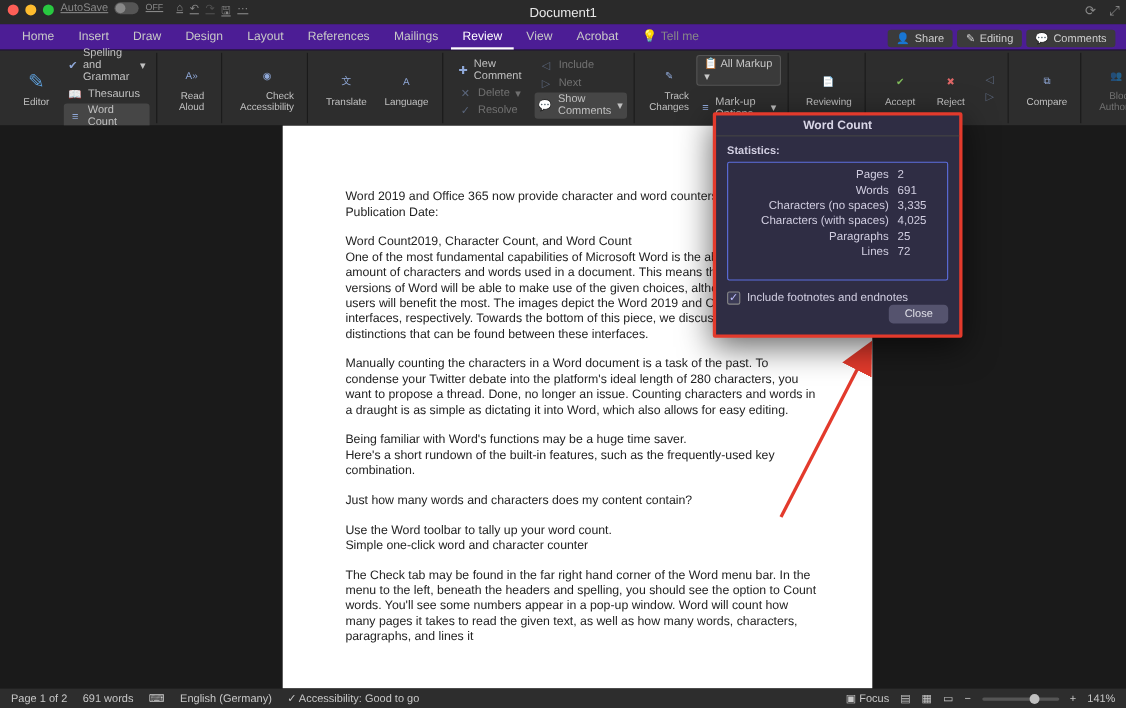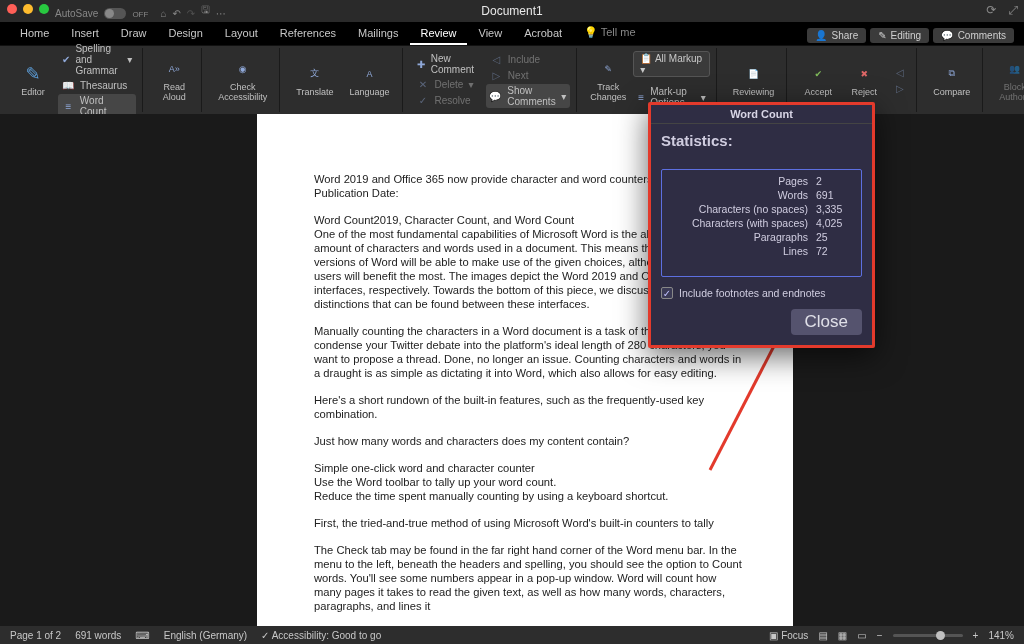--- a/index.html
+++ b/index.html
@@ -1,58 +1,58 @@
 <!DOCTYPE html>
 <html><head>
   <meta charset="utf-8">
   <style>
     * { margin: 0; padding: 0; box-sizing: border-box; font-family: -apple-system, "Segoe UI", sans-serif; }
     body { background: #1e1e1e; width: 1024px; height: 644px; overflow: hidden; position: relative; color: #d0d0d0; font-size: 11px; }
     .mac-traffic { position: absolute; top:4px; left:7px; display:flex; gap:6px; }
     .mac-traffic span { width:10px; height:10px; border-radius:50%; display:inline-block; }
     .titlebar { height: 22px; background: #2a2a2a; display:flex; align-items:center; justify-content:center; font-size:12px; color:#e8e8e8;}
-    .titlebar-left { position:absolute; left:55px; top:2px; display:flex; align-items:flex-end; gap:6px; color:#888; font-size:10px;}
+    .titlebar-left { position:absolute; left:55px; top:2px; display:flex; align-items:flex-start; gap:6px; color:#888; font-size:10px;text-decoration:underline;}
     .titlebar-right { position:absolute; right:6px; top:3px; display:flex; gap:12px; color:#888;}
     .autosave-toggle{ width:22px; height:11px; border-radius:6px; background:#555; position:relative;}
     .autosave-toggle:before{content:"";position:absolute;left:1px;top:1px;width:9px;height:9px;border-radius:50%;background:#888;}
-    .tabs { height: 24px; background: #000000; display:flex; align-items:flex-end; padding:0 10px; gap:2px; border-bottom:1px solid #111;}
+    .tabs { height: 24px; background: #4c1d95; display:flex; align-items:flex-end; padding:0 10px; gap:2px; border-bottom:1px solid #111;}
     .tab { padding: 4px 10px; color:#c8c8c8; font-size:11px; cursor:pointer; border-bottom:2px solid transparent;}
     .tab.active { color:#fff; border-bottom:2px solid #fff;}
     .tabs-right { margin-left:auto; display:flex; gap:4px; align-items:center; padding-bottom:2px;}
     .pill { background:#3b3b3b; border-radius:3px; padding:2px 8px; font-size:10px; color:#d0d0d0; display:flex; align-items:center; gap:4px;}
     .ribbon { height: 68px; background: #2d2d2d; display:flex; align-items:stretch; padding: 2px 6px; gap:4px;}
     .ribbon-group { display:flex; align-items:center; padding:0 6px; border-right:1px solid #1a1a1a; gap:4px;}
     .big-btn { display:flex; flex-direction:column; align-items:center; justify-content:center; gap:3px; padding:2px 6px; color:#c0c0c0; font-size:9px; text-align:center; min-width:42px;}
     .big-btn .ic{ width:20px; height:20px; display:flex; align-items:center; justify-content:center; color:#8fa8d8;}
-    .big-btn .lbl{ line-height:10px; }
+    .big-btn .lbl{ line-height:10px;text-align:right; }
     .stack { display:flex; flex-direction:column; gap:1px; }
     .small-row { display:flex; align-items:center; gap:5px; font-size:10px; color:#c0c0c0; padding:1px 4px; border-radius:3px;}
     .small-row.hl { background:#464646; }
     .small-row .ic{ width:13px; height:13px; display:inline-flex; align-items:center; justify-content:center; color:#8fa8d8;}
     .dd{ background:#3a3a3a; border:1px solid #555; border-radius:3px; padding:1px 6px; font-size:10px; color:#c8c8c8; }
     .page-area { position:absolute; top:114px; left:0; right:0; bottom:18px; background:#1a1a1a; overflow:hidden;}
     .page { position:absolute; left:257px; top:0; width:536px; bottom:0; background:#fff; padding: 58px 50px 0 57px;}
     .page p, .page div { color:#222; font-size:11.2px; line-height:14px; }
     .para { margin-bottom:13px; }
     .statusbar { position:absolute; bottom:0; left:0; right:0; height:18px; background:#2d2d2d; display:flex; align-items:center; padding:0 10px; font-size:10px; color:#c8c8c8; gap:14px;}
     .statusbar .right { margin-left:auto; display:flex; gap:10px; align-items:center;}
     .slider { width:70px; height:3px; background:#555; border-radius:2px; position:relative;}
     .slider:before{content:"";position:absolute; right:18px; top:-3px; width:9px;height:9px;border-radius:50%;background:#c0c0c0;}
     
     .dlg { position:absolute; left:648px; top:102px; width:227px; background:#2f2d44; border:3px solid #e33a2c; border-radius:2px; box-shadow: 0 8px 30px rgba(0,0,0,0.6); z-index:5;}
     .dlg-title { text-align:center; padding:3px 0; font-size:11px; color:#d8d5e6; font-weight:600; border-bottom:1px solid #444;}
     .dlg-body { padding: 8px 10px 10px 10px; }
-    .stats-lbl { color:#d0cde0; font-weight:600; font-size:15px; margin-bottom:20px;}
+    .stats-lbl { color:#d0cde0; font-weight:600; font-size:10px; margin-bottom:4px;}
     .stats-box { border:1.5px solid #5d6fe0; border-radius:2px; padding: 4px 10px 18px 10px; }
     .stat-row { display:flex; justify-content:flex-end; gap:8px; font-size:10.5px; color:#d0cde0; line-height:14px;}
     .stat-row .k{ text-align:center;}
     .stat-row .v{ width:35px; text-align:left;}
     .dlg-check { display:flex; align-items:center; gap:6px; margin-top:10px; font-size:10.5px; color:#d0cde0;}
     .chk{ width:12px; height:12px; border:1px solid #888; border-radius:2px; background:#3b3a55; display:flex; align-items:center; justify-content:center; color:#c0c0ff; font-size:10px;}
-    .dlg-btn { float:right; margin-top:10px; background:#55536e; padding:3px 14px; border-radius:4px; color:#e0e0e8; font-size:17px;text-align:right;}
+    .dlg-btn { float:right; background:#55536e; padding:3px 14px; border-radius:4px; color:#e0e0e8; font-size:10px;text-align:right;}
     .arrow { position:absolute; z-index:4; pointer-events:none; }
     svg{display:block;}
     .ribbon-group .dis{opacity:0.45;}
   </style>
 </head>
 <body>
 
 <div class="mac-traffic">
   <span style="background:#ff5f57"></span>
   <span style="background:#febc2e"></span>
@@ -230,33 +230,30 @@
       <div>Publication Date:</div>
     </div>
     <div class="para">
       <div>Word Count2019, Character Count, and Word Count</div>
       <div>One of the most fundamental capabilities of Microsoft Word is the ability to count the amount of characters and words used in a document. This means that all recent versions of Word will be able to make use of the given choices, although Office 2016 users will benefit the most. The images depict the Word 2019 and Office 365 user interfaces, respectively. Towards the bottom of this piece, we discuss the main distinctions that can be found between these interfaces.</div>
     </div>
     <div class="para">
         <div>Manually counting the characters in a Word document is a task of the past. To condense your Twitter debate into the platform's ideal length of 280 characters, you want to propose a thread. Done, no longer an issue. Counting characters and words in a draught is as simple as dictating it into Word, which also allows for easy editing.</div>
       </div>
     <div class="para">
+      <div>Being familiar with Word's functions may be a huge time saver.</div>
       <div>Here's a short rundown of the built-in features, such as the frequently-used key combination.</div>
     </div>
     <div class="para">
         <div>Just how many words and characters does my content contain?</div>
       </div>
     <div class="para">
+      <div>Use the Word toolbar to tally up your word count.</div>
       <div>Simple one-click word and character counter</div>
-      <div>Use the Word toolbar to tally up your word count.</div>
-      <div>Reduce the time spent manually counting by using a keyboard shortcut.</div>
-    </div>
-    <div class="para">
-        <div>First, the tried-and-true method of using Microsoft Word's built-in counters to tally</div>
-      </div>
+    </div>
     <div class="para">
         <div>The Check tab may be found in the far right hand corner of the Word menu bar. In the menu to the left, beneath the headers and spelling, you should see the option to Count words. You'll see some numbers appear in a pop-up window. Word will count how many pages it takes to read the given text, as well as how many words, characters, paragraphs, and lines it</div>
       </div>
   </div>
 </div>
 
 <div class="dlg">
   <div class="dlg-title">Word Count</div>
   <div class="dlg-body">
     <div class="stats-lbl">Statistics:</div>

